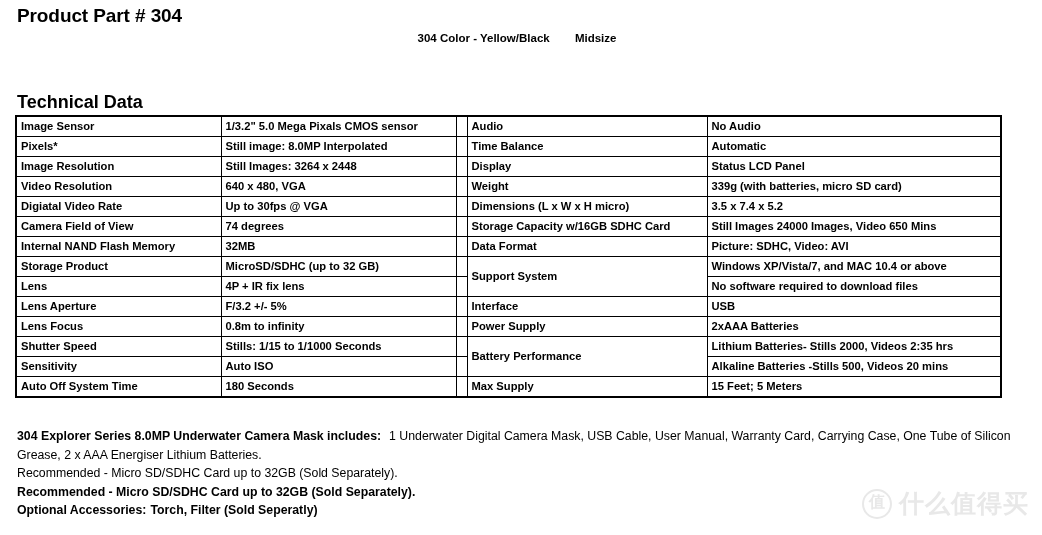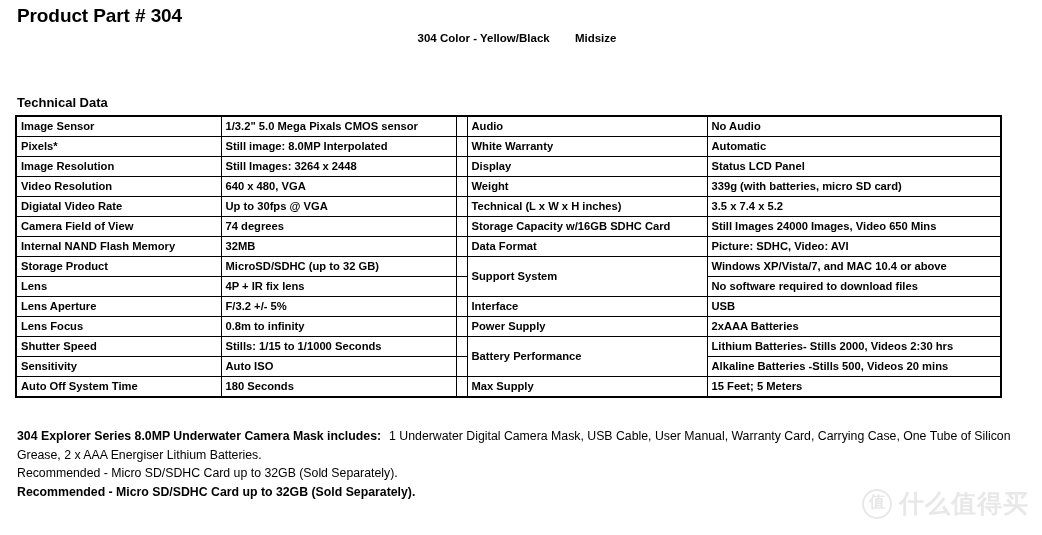--- a/index.html
+++ b/index.html
@@ -46,21 +46,21 @@
   #product-variant-size {
     display: inline-block;
     margin-left: 22px;
   }
 
   
   #tech-data-heading {
     position: absolute;
     left: 17px;
     top: 95px;
-    font-size: 13px;
+    font-size: 18px;
     font-weight: bold;
     line-height: 15px;
   }
 
   
   #spec-table-wrap {
     position: absolute;
     left: 15px;
     top: 115px;
     width: 985px;
@@ -181,42 +181,42 @@
           <td class="lbl shade">Image Sensor</td>
           <td class="val shade">1/3.2" 5.0 Mega Pixals CMOS sensor</td>
           <td class="gapcell"></td>
           <td class="lbl shade">Audio</td>
           <td class="val shade">No Audio</td>
         </tr>
         <tr>
           <td class="lbl">Pixels*</td>
           <td class="val">Still image: 8.0MP Interpolated</td>
           <td class="gapcell"></td>
-          <td class="lbl">White Warranty</td>
+          <td class="lbl">Time Balance</td>
           <td class="val">Automatic</td>
         </tr>
         <tr>
           <td class="lbl shade">Image Resolution</td>
           <td class="val shade">Still Images: 3264 x 2448</td>
           <td class="gapcell"></td>
           <td class="lbl shade">Display</td>
           <td class="val shade">Status LCD Panel</td>
         </tr>
         <tr>
           <td class="lbl">Video Resolution</td>
           <td class="val">640 x 480, VGA</td>
           <td class="gapcell"></td>
           <td class="lbl">Weight</td>
           <td class="val">339g (with batteries, micro SD card)</td>
         </tr>
         <tr>
           <td class="lbl shade">Digiatal Video Rate</td>
           <td class="val shade">Up to 30fps @ VGA</td>
           <td class="gapcell"></td>
-          <td class="lbl shade">Technical (L x W x H inches)</td>
+          <td class="lbl shade">Dimensions (L x W x H micro)</td>
           <td class="val shade">3.5 x 7.4 x 5.2</td>
         </tr>
         <tr>
           <td class="lbl">Camera Field of View</td>
           <td class="val">74 degrees</td>
           <td class="gapcell"></td>
           <td class="lbl">Storage Capacity w/16GB SDHC Card</td>
           <td class="val">Still Images 24000 Images, Video 650 Mins</td>
         </tr>
         <tr>
@@ -251,21 +251,21 @@
           <td class="val shade">0.8m to infinity</td>
           <td class="gapcell"></td>
           <td class="lbl">Power Supply</td>
           <td class="val">2xAAA Batteries</td>
         </tr>
         <tr>
           <td class="lbl">Shutter Speed</td>
           <td class="val">Stills: 1/15 to 1/1000 Seconds</td>
           <td class="gapcell"></td>
           <td class="lbl shade" rowspan="2">Battery Performance</td>
-          <td class="val shade">Lithium Batteries- Stills 2000, Videos 2:30 hrs</td>
+          <td class="val shade">Lithium Batteries- Stills 2000, Videos 2:35 hrs</td>
         </tr>
         <tr>
           <td class="lbl shade">Sensitivity</td>
           <td class="val shade">Auto ISO</td>
           <td class="gapcell"></td>
           <td class="val shade">Alkaline Batteries -Stills 500, Videos 20 mins</td>
         </tr>
         <tr>
           <td class="lbl">Auto Off System Time</td>
           <td class="val">180 Seconds</td>
@@ -279,19 +279,22 @@
 
 <div id="footer-block">
   <div class="footer-line wrap">
     <span class="b">304 Explorer Series 8.0MP Underwater Camera Mask includes:</span><span id="includes-gap"></span><span class="n">1 Underwater Digital Camera Mask, USB Cable, User Manual, Warranty Card, Carrying Case, One Tube of Silicon Grease, 2 x AAA Energiser Lithium Batteries.</span>
   </div>
   <div class="footer-line">
     <span class="n">Recommended - Micro SD/SDHC Card up to 32GB (Sold Separately).</span>
   </div>
   <div class="footer-line">
     <span class="b">Recommended - Micro SD/SDHC Card up to 32GB (Sold Separately).</span>
+  </div>
+  <div class="footer-line">
+    <span class="b">Optional Accessories:</span><span id="optional-gap"></span><span class="b">Torch, Filter (Sold Seperatly)</span>
   </div>
 </div>
 
 <div id="watermark">
   <div id="watermark-logo">值</div>
   <div id="watermark-text">什么值得买</div>
 </div>
 
 </body></html>

